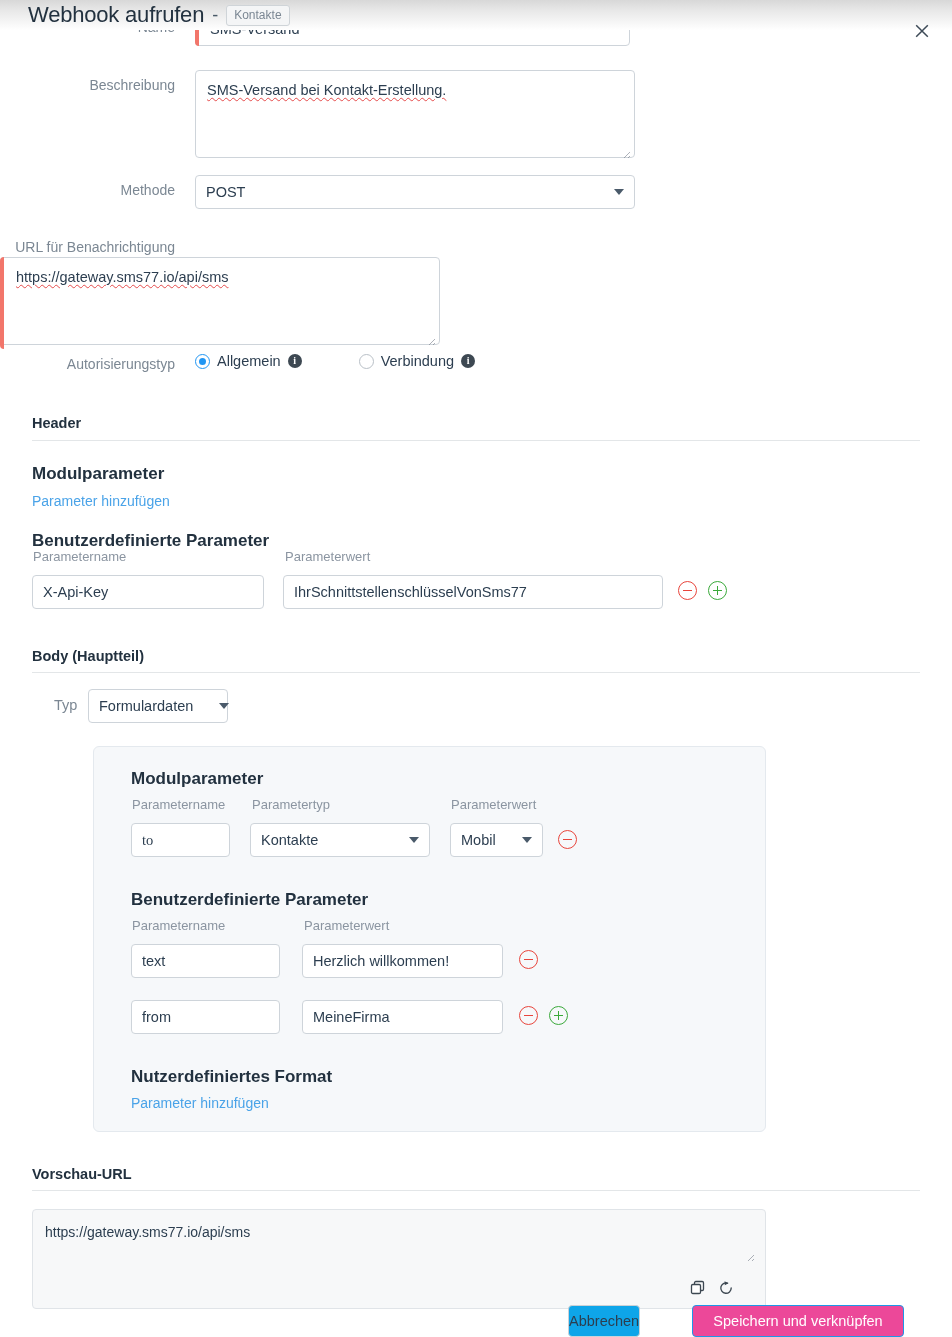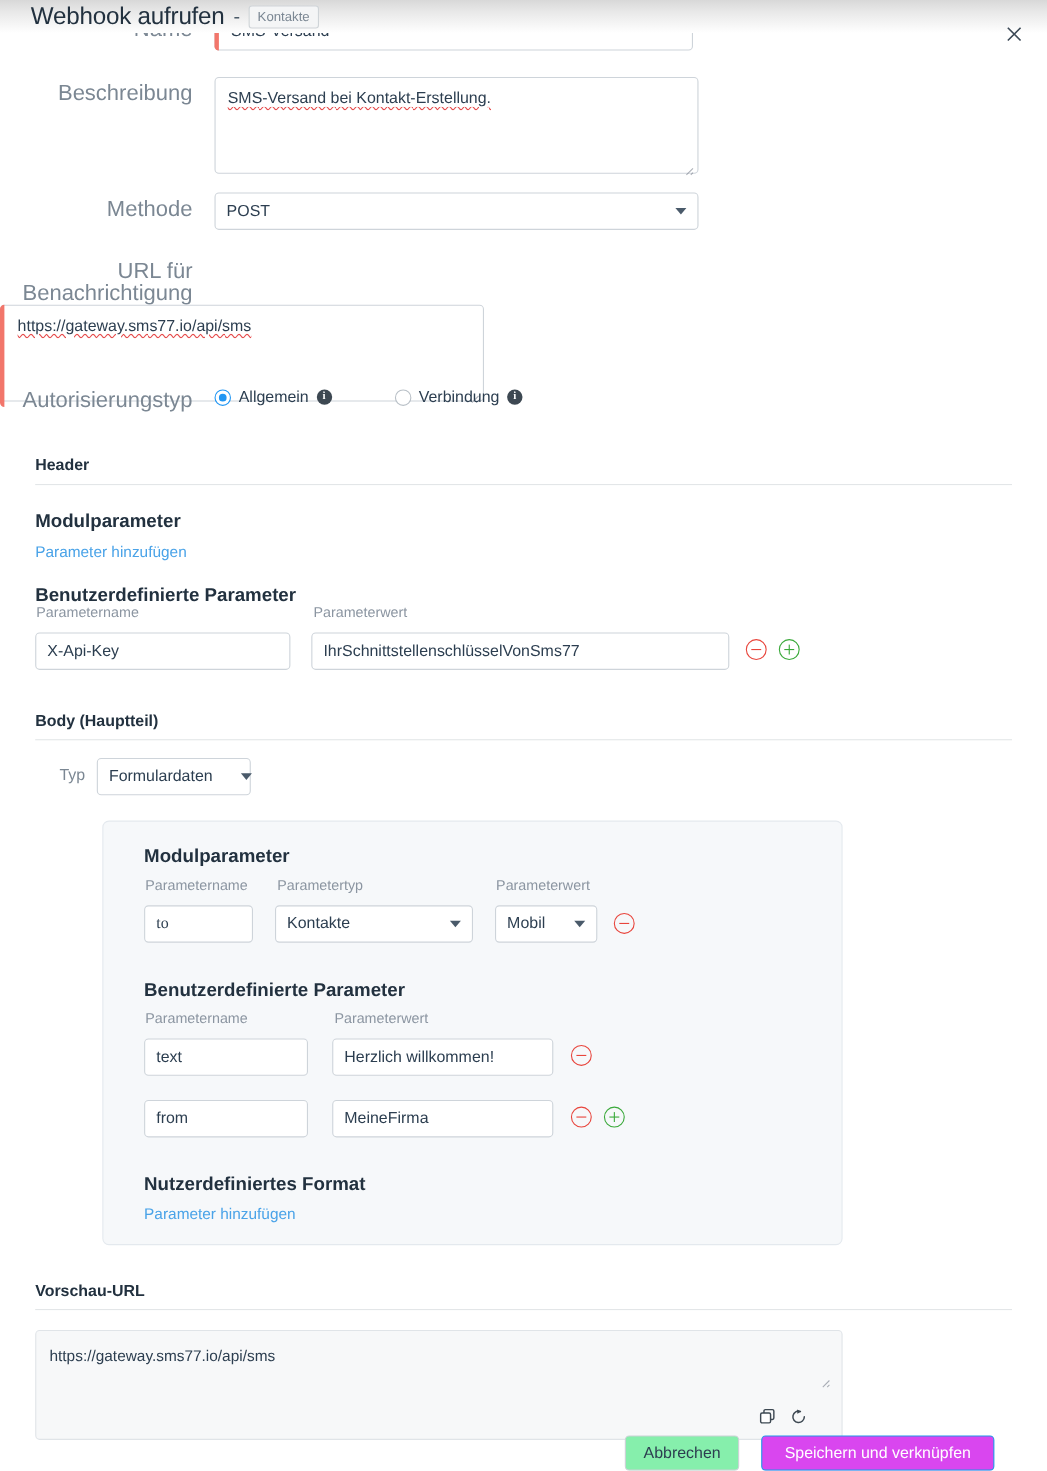--- a/index.html
+++ b/index.html
@@ -45,21 +45,21 @@
     position: absolute; top: 20px; right: 19px;
     width: 22px; height: 22px; z-index: 60;
     cursor: pointer; color: #4a5568;
     display: flex; align-items: center; justify-content: center;
   }
 
   
   .form-row { position: absolute; display: flex; align-items: flex-start; }
   .field-label {
     width: 195px; text-align: right; padding-right: 20px;
-    color: #7b8793; font-size: 20px; line-height: 20px;
+    color: #7b8793; font-size: 14px; line-height: 20px;
     padding-top: 5px;
   }
   .label-plain { color: #7b8793; font-size: 14.5px; }
 
   .ctl { position: relative; }
   .txtinput, .txtarea, .selectbox {
     font-family: "Liberation Sans", sans-serif;
     font-size: 14.5px; color: #2c3e50;
     border: 1px solid #ced4da; border-radius: 4px;
     background: #fff; outline: none;
@@ -163,25 +163,25 @@
   .icon-btn { cursor: pointer; display: flex; }
 
   
   .btn {
     position: absolute; height: 32px; border-radius: 4px;
     font-size: 14.5px; font-family: "Liberation Sans", sans-serif;
     display: flex; align-items: center; justify-content: center;
     cursor: pointer; white-space: nowrap;
   }
   .btn-cancel {
-    background: #86efac; border: 1px solid #ccd1d6; color: #2c3e50;
-    padding: 0 16px;
+    background: #0ea5e9; border: 1px solid #ccd1d6; color: #2c3e50;
+    padding: 0 0;
   }
   .btn-primary {
-    background: #d946ef; border: 1px solid #1e96e8; color: #ffffff;
+    background: #ec4899; border: 1px solid #1e96e8; color: #ffffff;
     padding: 0 16px;
   }
 
   .spell { text-decoration: underline; text-decoration-style: wavy;
            text-decoration-color: #e54b4b; text-decoration-thickness: 1px;
            text-underline-offset: 2px; }
 </style>
 </head>
 <body>
 

